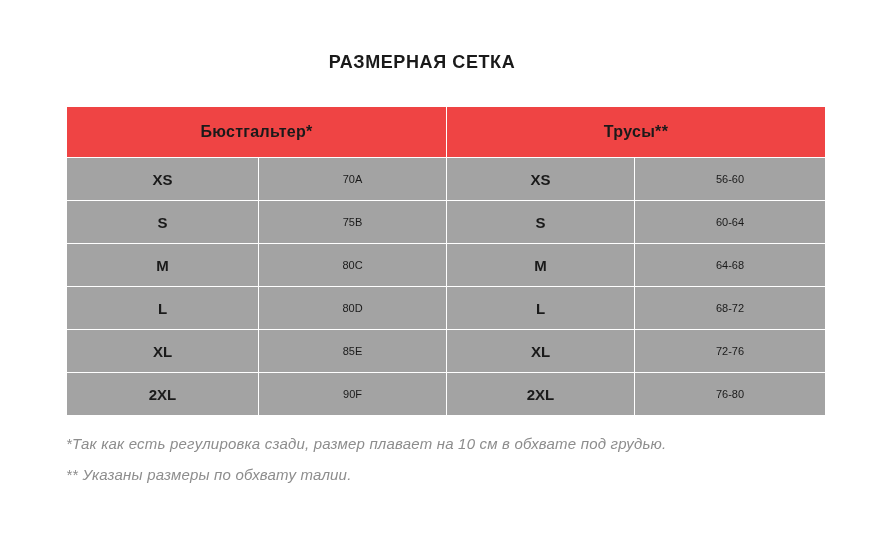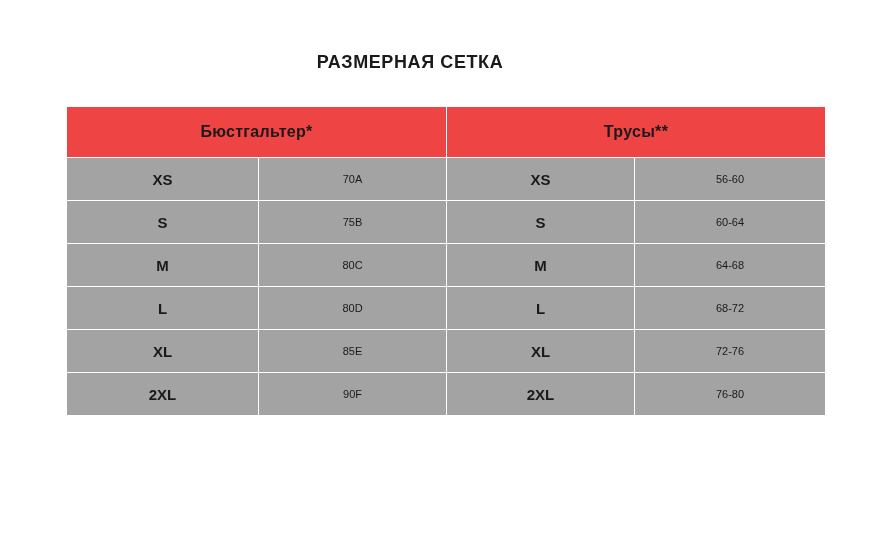--- a/index.html
+++ b/index.html
@@ -16,21 +16,21 @@
   }
   .page {
     position: relative;
     width: 891px;
     height: 534px;
     box-sizing: border-box;
   }
   .title {
     position: absolute;
     top: 52px;
-    left: 4px;
+    left: 16px;
     width: 812px;
     text-align: center;
     font-size: 18px;
     font-weight: 700;
     letter-spacing: 0.6px;
     color: #1a1a1a;
   }
   .size-table {
     position: absolute;
     top: 106px;
@@ -137,14 +137,18 @@
       </tr>
       <tr>
         <td class="label">2XL</td>
         <td class="value">90F</td>
         <td class="label">2XL</td>
         <td class="value">76-80</td>
       </tr>
     </tbody>
   </table>
 
+  <div class="notes">
+    <p class="note">*Так как есть регулировка сзади, размер плавает на 10 см в обхвате под грудью.</p>
+    <p class="note">** Указаны размеры по обхвату талии.</p>
+  </div>
 
 </div>
 
 </body></html>

